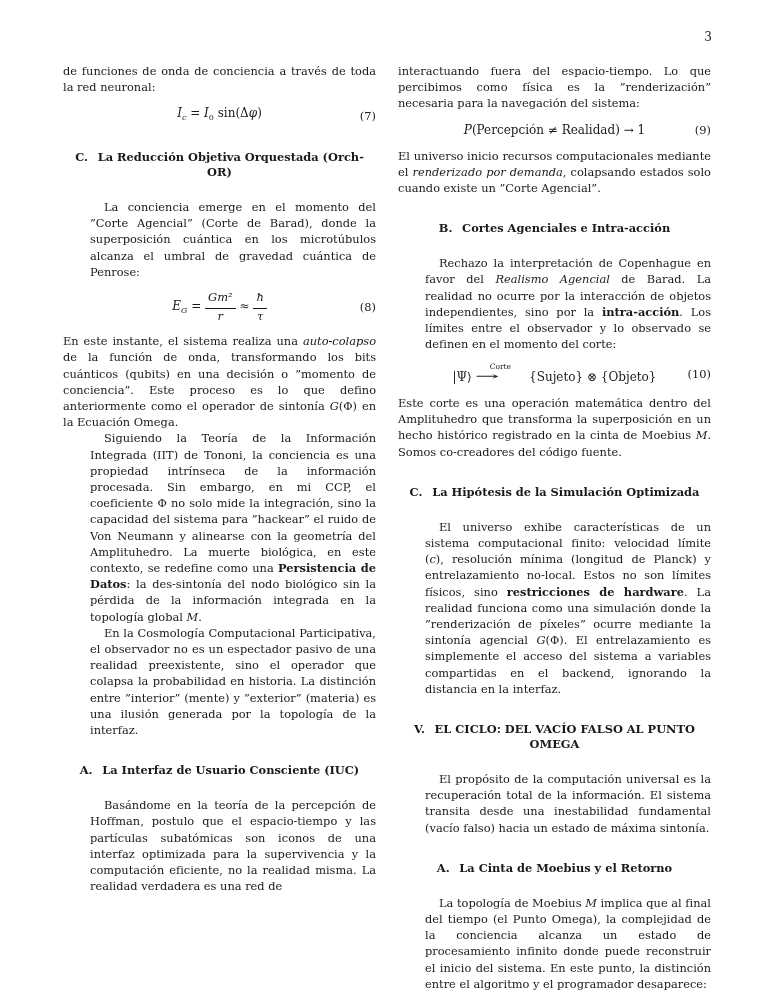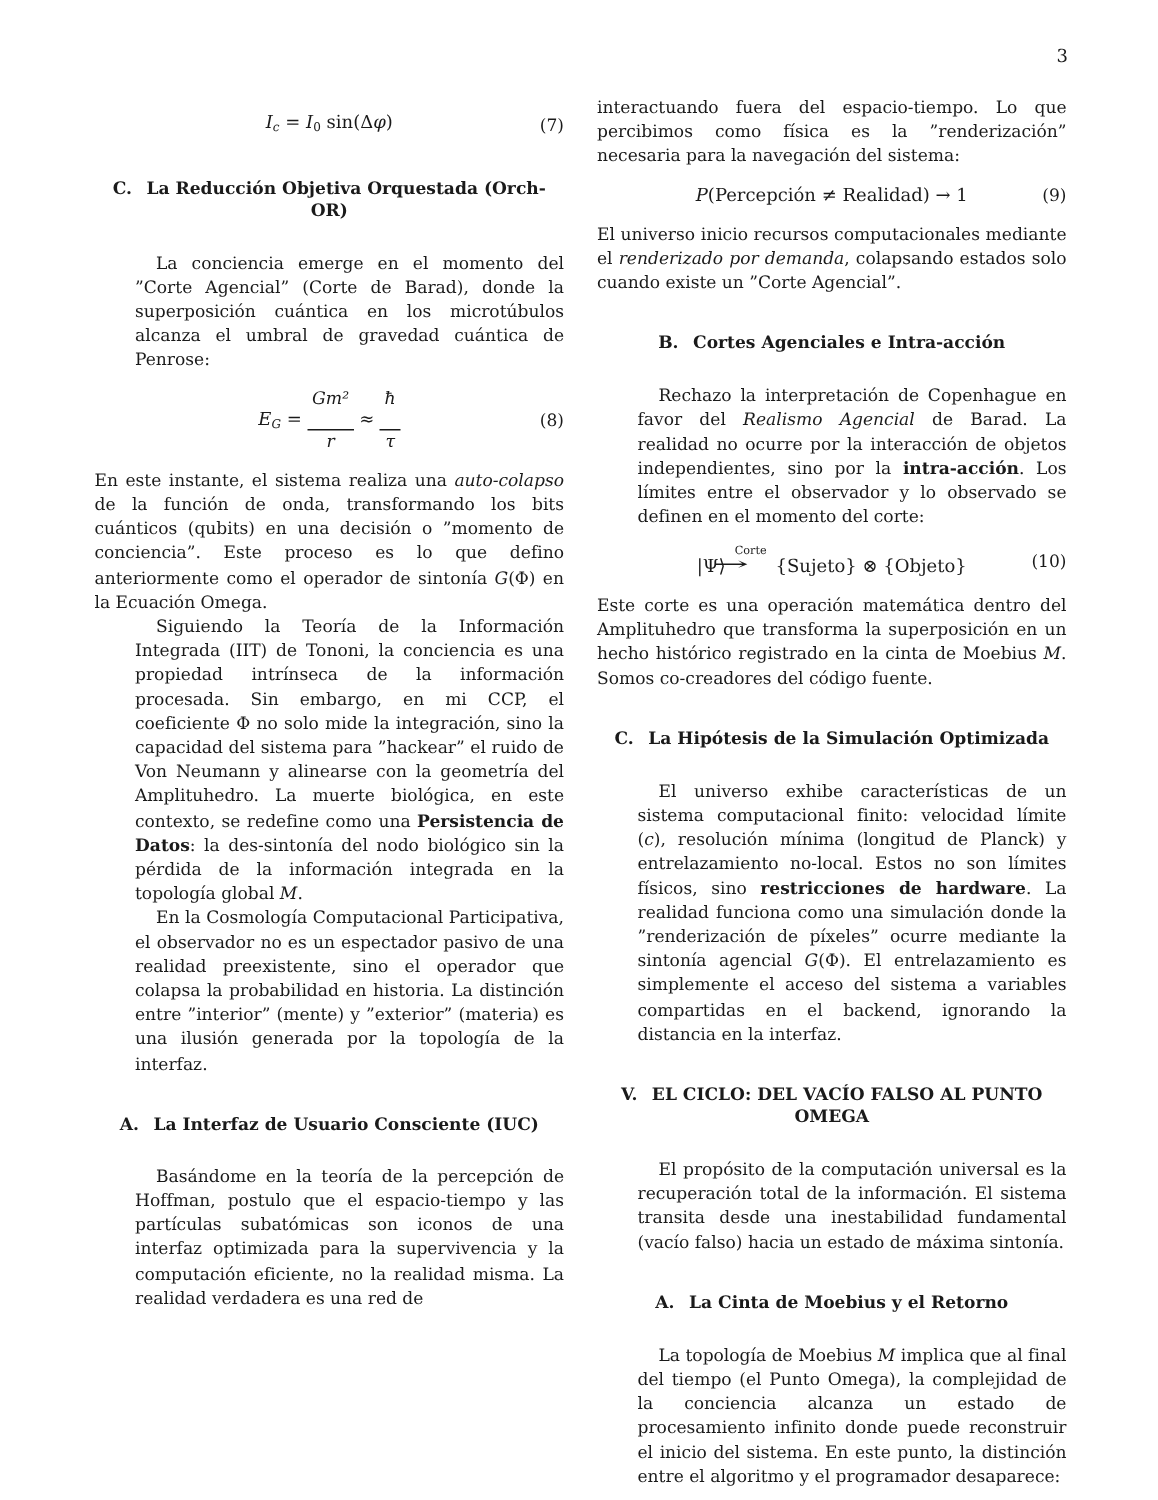--- a/index.html
+++ b/index.html
@@ -47,37 +47,38 @@
     font-size:11.4px;
   }
   .it{font-style:italic;}
   .b{font-weight:bold;}
   .cal{font-style:italic;}
   .sb{font-size:8px; vertical-align:-2.5px;}
   .frac{
     display:inline-block; vertical-align:middle;
     text-align:center; line-height:1.1; font-size:11.5px;
   }
-  .fr-n{display:block; padding:0 3px 15px; border-bottom:1px solid currentColor;}
+  .fr-n{display:block; padding:0 3px 4px; border-bottom:1px solid currentColor;}
   .fr-d{display:block; padding-top:1px;}
-  .ov{display:inline-block; text-align:left; line-height:1; vertical-align:1px; margin:0 6px;}
+  .ov{display:inline-block; text-align:left; line-height:1; vertical-align:1px; margin:0 18px;}
   .ov-label{display:block; font-size:7.5px; margin-bottom:-1px;}
   .ov-main{display:block; transform:scaleX(2.4); transform-origin:center;}
   .un{display:inline-block; text-align:center; line-height:1.05; vertical-align:-7px;}
   .un-main{display:block;}
   .un-sub{display:block; font-size:7.5px;}
 </style>
 </head>
 <body>
 
 <div class="page">
 
   <div class="page-num">3</div>
 
   <div class="col col-left">
+    <p class="body"><span>de funciones de onda de conciencia a través de toda la red neuronal:</span></p>
 
     <div class="eq">
       <span class="eq-body"><span class="it">I</span><span class="sb it">c</span><span> = </span><span class="it">I</span><span class="sb">0</span><span> sin(Δ</span><span class="it">φ</span><span>)</span></span>
       <span class="eq-num">(7)</span>
     </div>
 
 
     <h4 class="subsec">
       <span class="h-label">C.</span><span class="h-title">La Reducción Objetiva Orquestada (Orch-OR)</span>
     </h4>

